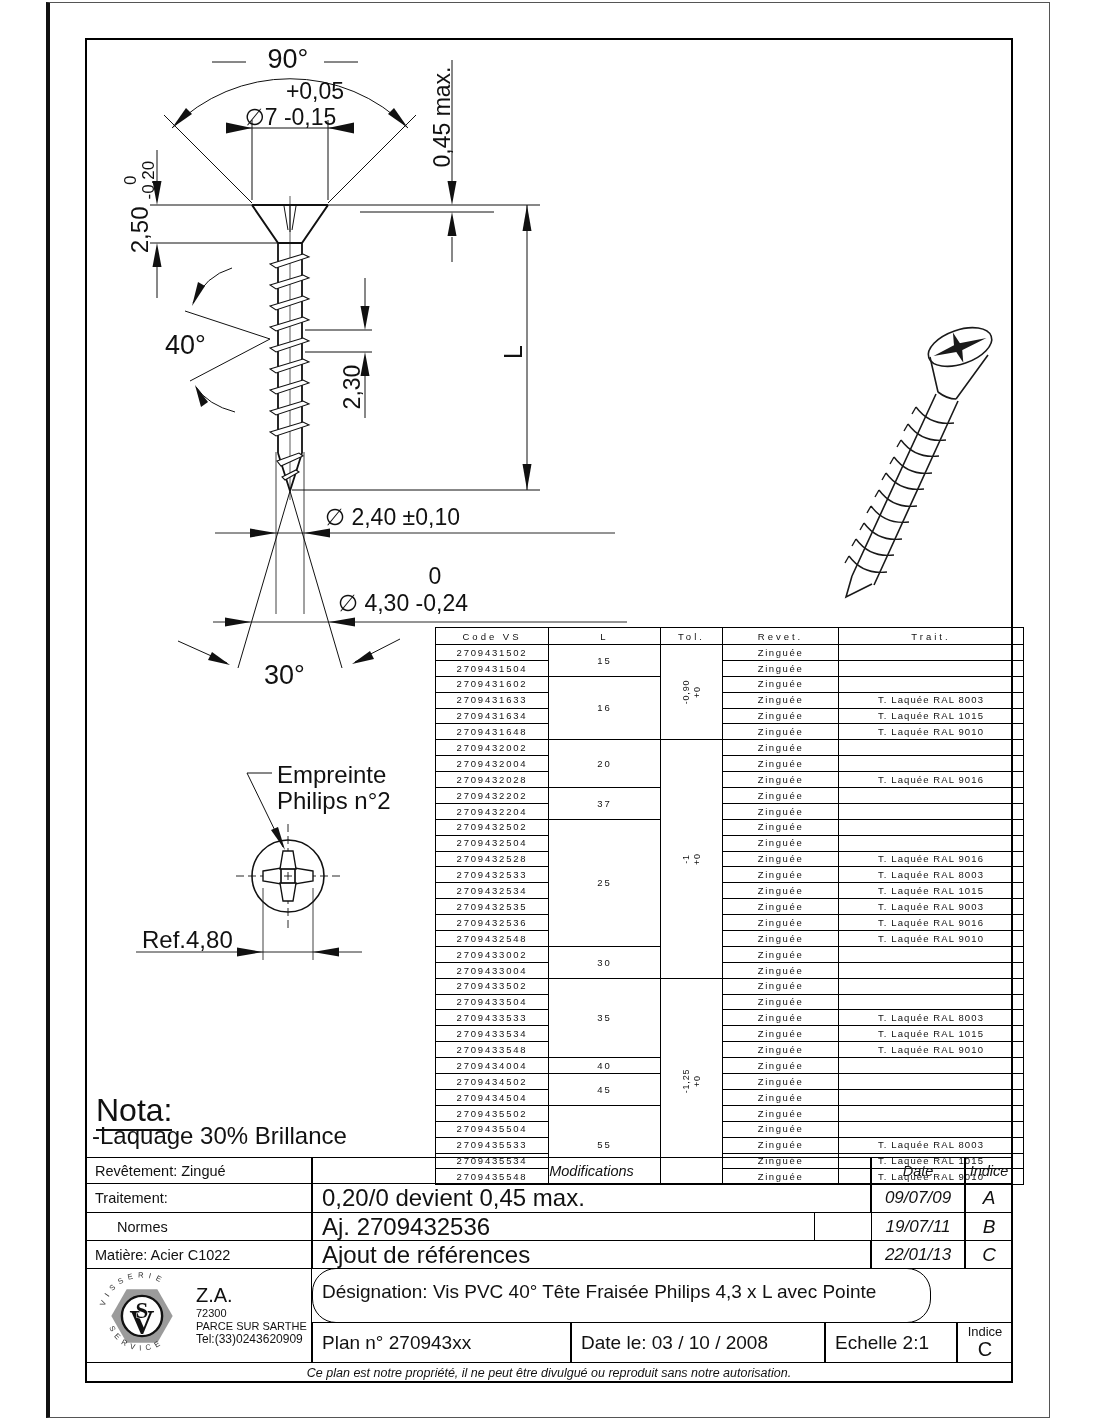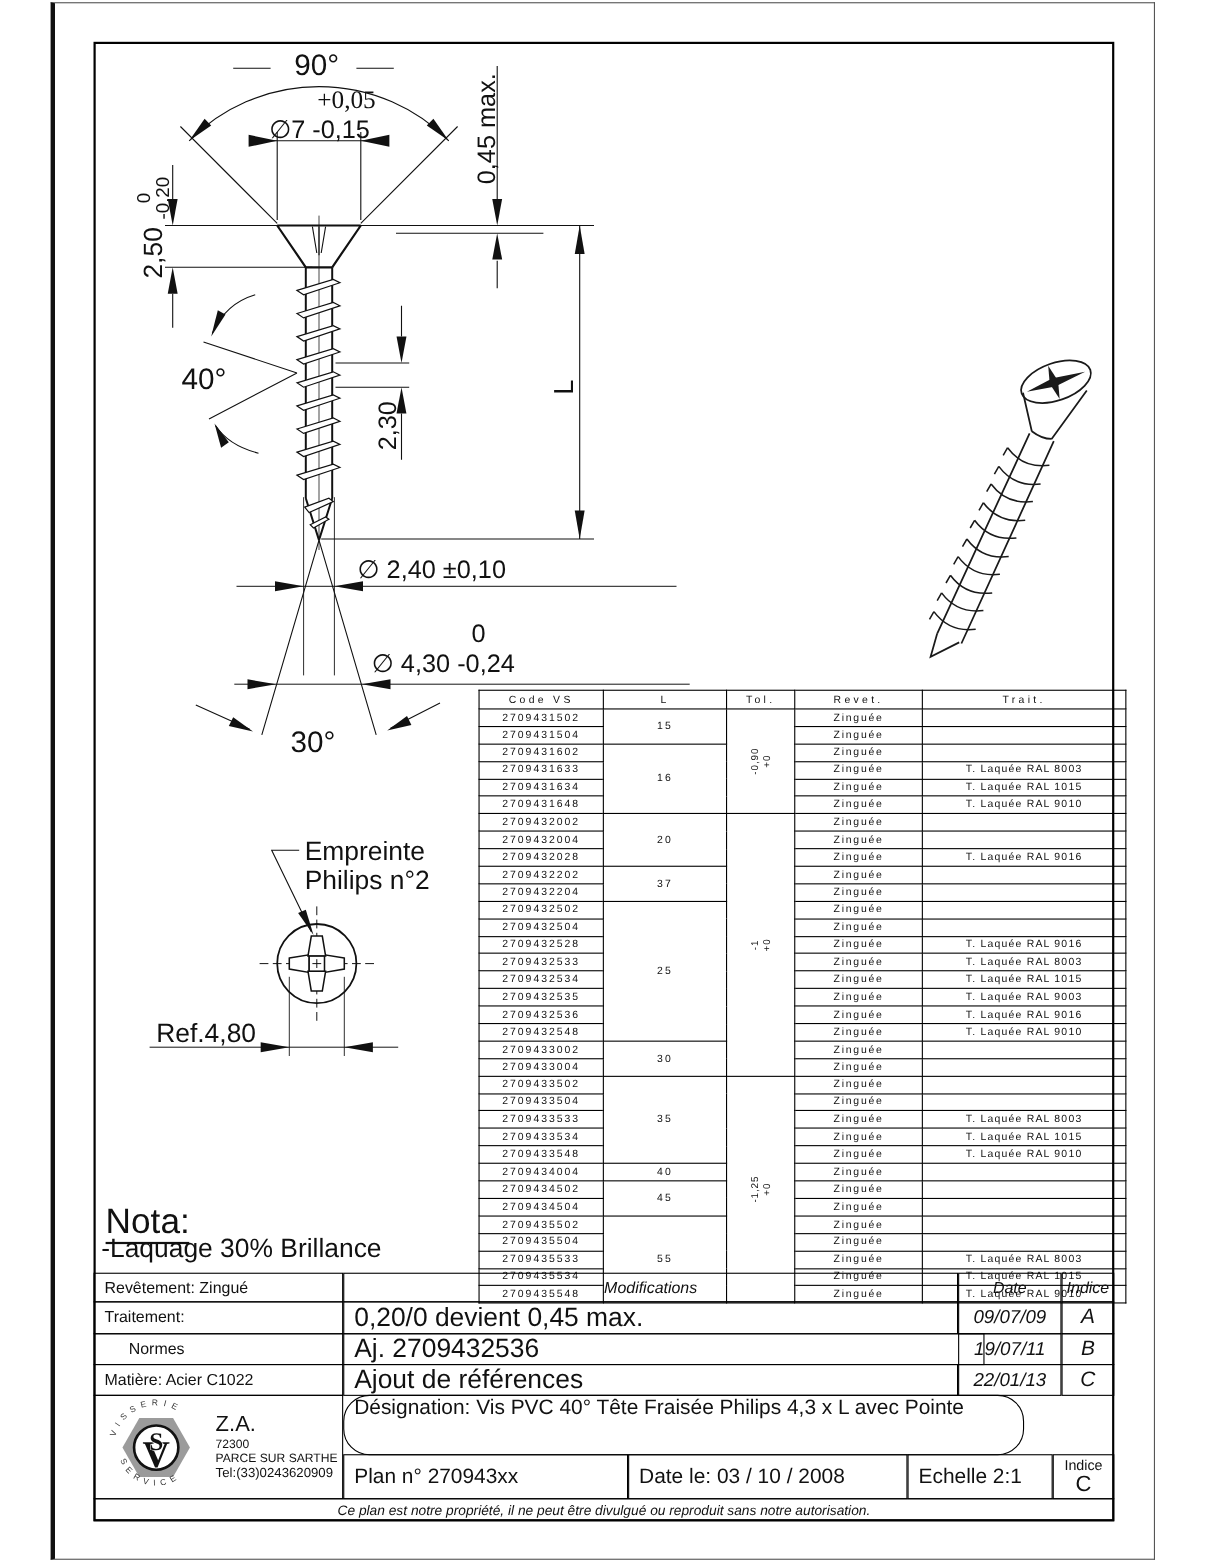--- a/index.html
+++ b/index.html
@@ -163,21 +163,21 @@
       <path d="M879,490 Q893,509 917,506 M879,490 L875,497"></path>
       <path d="M871,506 Q885,525 909,522 M871,506 L867,513"></path>
       <path d="M864,523 Q878,542 902,539 M864,523 L860,530"></path>
       <path d="M856,539 Q870,558 894,555 M856,539 L852,546"></path>
       <path d="M849,556 Q863,575 887,572 M849,556 L845,563"></path>
     </g>
   </g>
 </svg>
 
 <div class="dlab" style="left:248px;top:44px;width:80px;text-align:center;font-size:27px;">90°</div>
-<div class="dlab" style="left:270px;top:78px;width:90px;text-align:center;font-size:23px;font-family:Liberation Serif, serif;">+0,05</div>
+<div class="dlab" style="left:270px;top:78px;width:90px;text-align:center;font-size:23px;">+0,05</div>
 <div class="dlab" style="left:233px;top:104px;width:115px;text-align:center;font-size:23px;">∅7 -0,15</div>
 <div class="dlab rot" style="left:386px;top:104px;width:112px;height:26px;font-size:23px;">0,45 max.</div>
 <div class="dlab rot" style="left:55px;top:192px;width:170px;height:30px;font-size:24px;">
   <span>2,50</span>
   <span class="tstack">
     <span>0</span>
     <span>-0,20</span>
   </span>
 </div>
 <div class="dlab" style="left:165px;top:330px;font-size:27px;">40°</div>
@@ -420,21 +420,21 @@
 <div class="cell center fs14" style="left:312px;top:1157px;width:559px;height:27px;">Modifications</div>
 <div class="cell center fs14" style="left:871px;top:1157px;width:94px;height:27px;">Date</div>
 <div class="cell center fs14" style="left:965px;top:1157px;width:48px;height:27px;">Indice</div>
 
 <div class="cell pl fs14" style="left:85px;top:1183px;width:227px;height:30px;">Traitement:</div>
 <div class="cell pl fs20" style="left:312px;top:1183px;width:559px;height:30px;">0,20/0 devient 0,45 max.</div>
 <div class="cell center fs17" style="left:871px;top:1183px;width:94px;height:30px;">09/07/09</div>
 <div class="cell center fs19" style="left:965px;top:1183px;width:48px;height:30px;">A</div>
 
 <div class="cell pl fs14" style="left:85px;top:1212px;width:227px;height:29px;padding-left:31px;">Normes</div>
-<div class="cell pl fs20" style="left:312px;top:1212px;width:583px;height:29px;">Aj. 2709432536</div>
+<div class="cell pl fs20" style="left:312px;top:1212px;width:503px;height:29px;">Aj. 2709432536</div>
 <div class="cell center fs17" style="left:871px;top:1212px;width:94px;height:29px;">19/07/11</div>
 <div class="cell center fs19" style="left:965px;top:1212px;width:48px;height:29px;">B</div>
 
 <div class="cell pl fs14" style="left:85px;top:1240px;width:227px;height:29px;">Matière: Acier C1022</div>
 <div class="cell pl fs20" style="left:312px;top:1240px;width:559px;height:29px;">Ajout de références</div>
 <div class="cell center fs17" style="left:871px;top:1240px;width:94px;height:29px;">22/01/13</div>
 <div class="cell center fs19" style="left:965px;top:1240px;width:48px;height:29px;">C</div>
 
 <div class="cell" style="left:85px;top:1268px;width:227px;height:95px;">
   <svg width="96" height="92" viewBox="0 0 96 96" style="margin-left:8px;">
@@ -453,21 +453,21 @@
       <textPath href="#arcBot" startOffset="12">SERVICE</textPath>
     </text>
   </svg>
   <div style="margin-left:6px;line-height:1.15;">
     <div style="font-size:20px;">Z.A.</div>
     <div style="font-size:11px;">72300</div>
     <div style="font-size:11px;">PARCE SUR SARTHE</div>
     <div style="font-size:12px;">Tel:(33)0243620909</div>
   </div>
 </div>
-<div class="cell pl fs19" style="left:312px;top:1268px;width:619px;height:55px;align-items:flex-start;padding-top:0;border-radius:24px;">Désignation: Vis PVC 40° Tête Fraisée Philips  4,3 x L  avec Pointe</div>
+<div class="cell pl fs19" style="left:312px;top:1268px;width:619px;height:55px;align-items:flex-start;padding-top:12px;border-radius:24px;">Désignation: Vis PVC 40° Tête Fraisée Philips  4,3 x L  avec Pointe</div>
 
 <div class="cell pl fs19" style="left:312px;top:1322px;width:259px;height:41px;">Plan n° 270943xx</div>
 <div class="cell pl fs19" style="left:571px;top:1322px;width:254px;height:41px;">Date le: 03 / 10 / 2008</div>
 <div class="cell pl fs19" style="left:825px;top:1322px;width:132px;height:41px;">Echelle 2:1</div>
 <div class="cell indice-cell" style="left:957px;top:1322px;width:56px;height:41px;">
   <div style="font-size:13px;">Indice</div>
   <div style="font-size:20px;">C</div>
 </div>
 <div class="cell center" style="left:85px;top:1362px;width:928px;height:21px;font-size:12.5px;">Ce plan est notre propriété, il ne peut être divulgué ou reproduit sans notre autorisation.</div>
 

